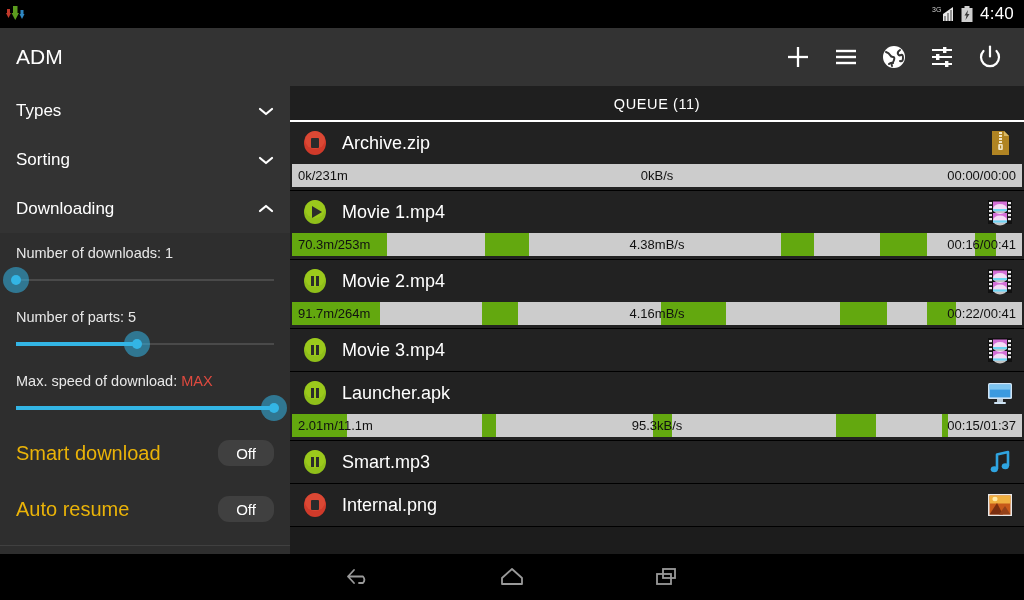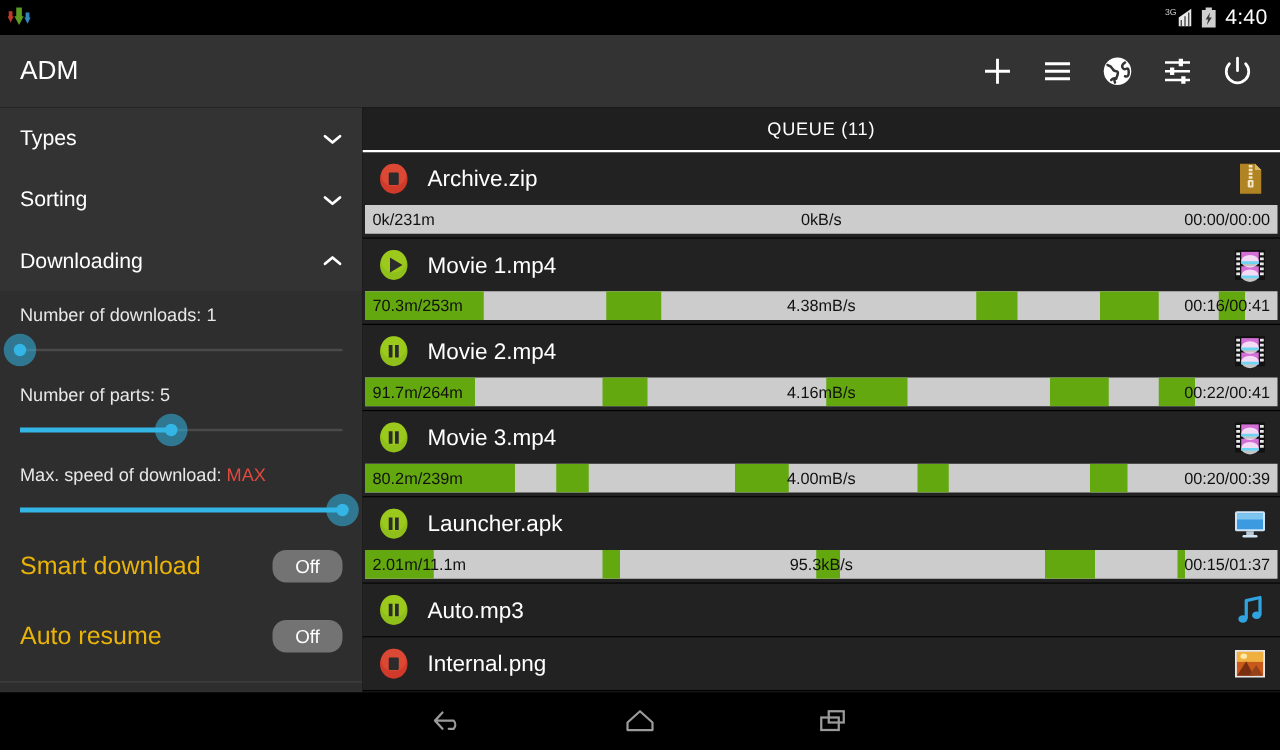--- a/index.html
+++ b/index.html
@@ -64,21 +64,21 @@
     background: rgba(51,181,229,.55); display: flex; align-items: center; justify-content: center;
     cursor: pointer; transform: translateX(-13px);
   }
   .slider-thumb i { width: 10px; height: 10px; border-radius: 50%; background: #33b5e5; display:block; }
 
   .sb-toggle-row {
     height: 56px; display: flex; align-items: center; padding: 0 16px;
   }
   .sb-toggle-label { color: #eab308; font-size: 20px; }
   .sb-toggle-btn {
-    margin-left: auto; min-width: 56px; height: 26px; background: #737373;
+    margin-left: auto; min-width: 56px; height: 26px; background: #404040;
     color: #fff; font-size: 15px; display: flex; align-items: center; justify-content: center;
     cursor: pointer; padding: 0 10px; border-radius: 11px;
   }
   .sb-divider { height: 1px; background: #404040; margin-top: 8px; }
 
   
   .main {
     position: absolute; left: 290px; top: 86px; width: 734px; height: 468px;
     background: #1c1c1c; overflow: hidden;
   }
@@ -418,30 +418,20 @@
                   <rect x="3" y="16" width="3" height="2.2"></rect>
                   <rect x="3" y="20" width="3" height="2.2"></rect>
                   <rect x="22" y="4" width="3" height="2.2"></rect>
                   <rect x="22" y="8" width="3" height="2.2"></rect>
                   <rect x="22" y="12" width="3" height="2.2"></rect>
                   <rect x="22" y="16" width="3" height="2.2"></rect>
                   <rect x="22" y="20" width="3" height="2.2"></rect>
                 </g>
               </svg></div>
           </div>
-          <div class="pbar">
-            <div class="pseg" style="left: 0%; width: 16.5%;"></div>
-            <div class="pseg" style="left: 21%; width: 3.5%;"></div>
-            <div class="pseg" style="left: 40.5%; width: 6%;"></div>
-            <div class="pseg" style="left: 60.5%; width: 3.5%;"></div>
-            <div class="pseg" style="left: 79.5%; width: 4%;"></div>
-            <div class="ptext left">80.2m/239m</div>
-            <div class="ptext center">4.00mB/s</div>
-            <div class="ptext right">00:20/00:39</div>
-          </div>
         </div>
         <div class="dl-item">
           <div class="dl-head">
             <div class="dl-state"><svg viewBox="0 0 30 30" width="30" height="30">
                 <ellipse cx="15" cy="15" rx="11" ry="12" fill="#8fbf1a"></ellipse>
                 <ellipse cx="15" cy="12" rx="10" ry="9" fill="#a6d21f" opacity=".55"></ellipse>
                 <rect x="11" y="10" width="3" height="10" fill="#2b2b2b"></rect>
                 <rect x="16" y="10" width="3" height="10" fill="#2b2b2b"></rect>
               </svg></div>
             <div class="dl-name">Launcher.apk</div>
@@ -465,21 +455,21 @@
           </div>
         </div>
         <div class="dl-item">
           <div class="dl-head">
             <div class="dl-state"><svg viewBox="0 0 30 30" width="30" height="30">
                 <ellipse cx="15" cy="15" rx="11" ry="12" fill="#8fbf1a"></ellipse>
                 <ellipse cx="15" cy="12" rx="10" ry="9" fill="#a6d21f" opacity=".55"></ellipse>
                 <rect x="11" y="10" width="3" height="10" fill="#2b2b2b"></rect>
                 <rect x="16" y="10" width="3" height="10" fill="#2b2b2b"></rect>
               </svg></div>
-            <div class="dl-name">Auto.mp3</div>
+            <div class="dl-name">Smart.mp3</div>
             <div class="dl-type"><svg viewBox="0 0 28 28" width="28" height="28">
                 <path d="M11 21 V6.5 L22 4 V18" fill="none" stroke="#2fa4e0" stroke-width="2.6" stroke-linejoin="round"></path>
                 <ellipse cx="8.3" cy="21.2" rx="3.6" ry="3" fill="#2fa4e0"></ellipse>
                 <ellipse cx="19.3" cy="18.2" rx="3.6" ry="3" fill="#2fa4e0"></ellipse>
               </svg></div>
           </div>
         </div>
         <div class="dl-item">
           <div class="dl-head">
             <div class="dl-state"><svg viewBox="0 0 30 30" width="30" height="30">

